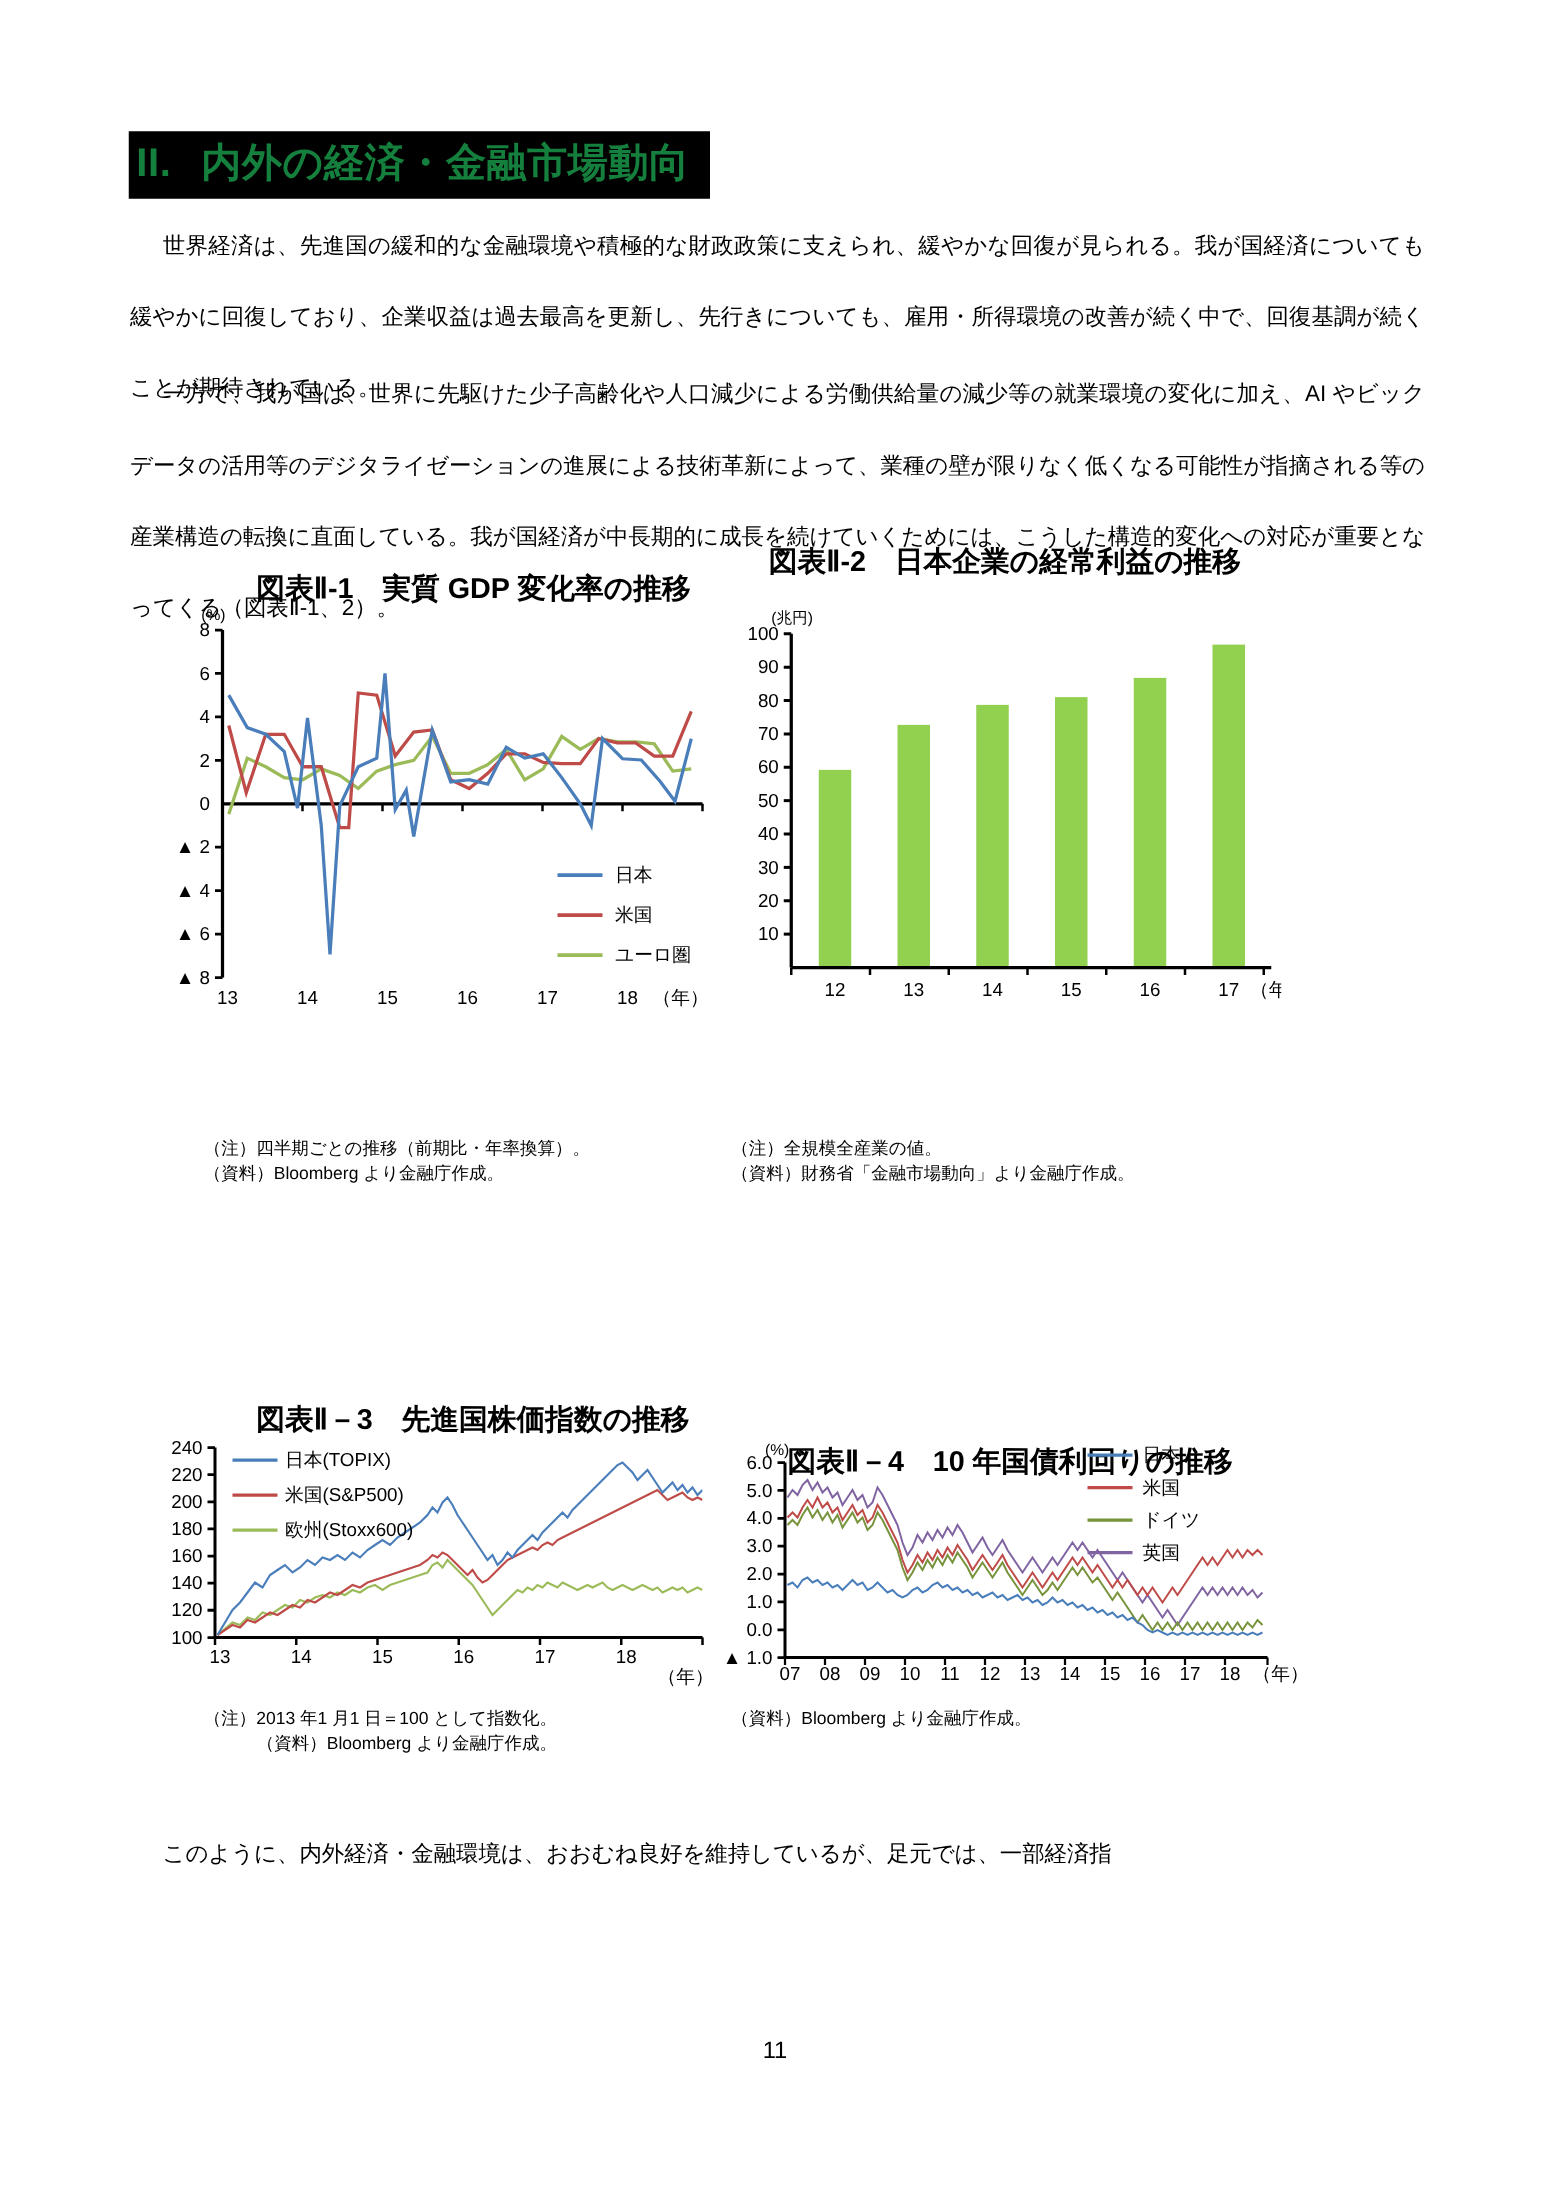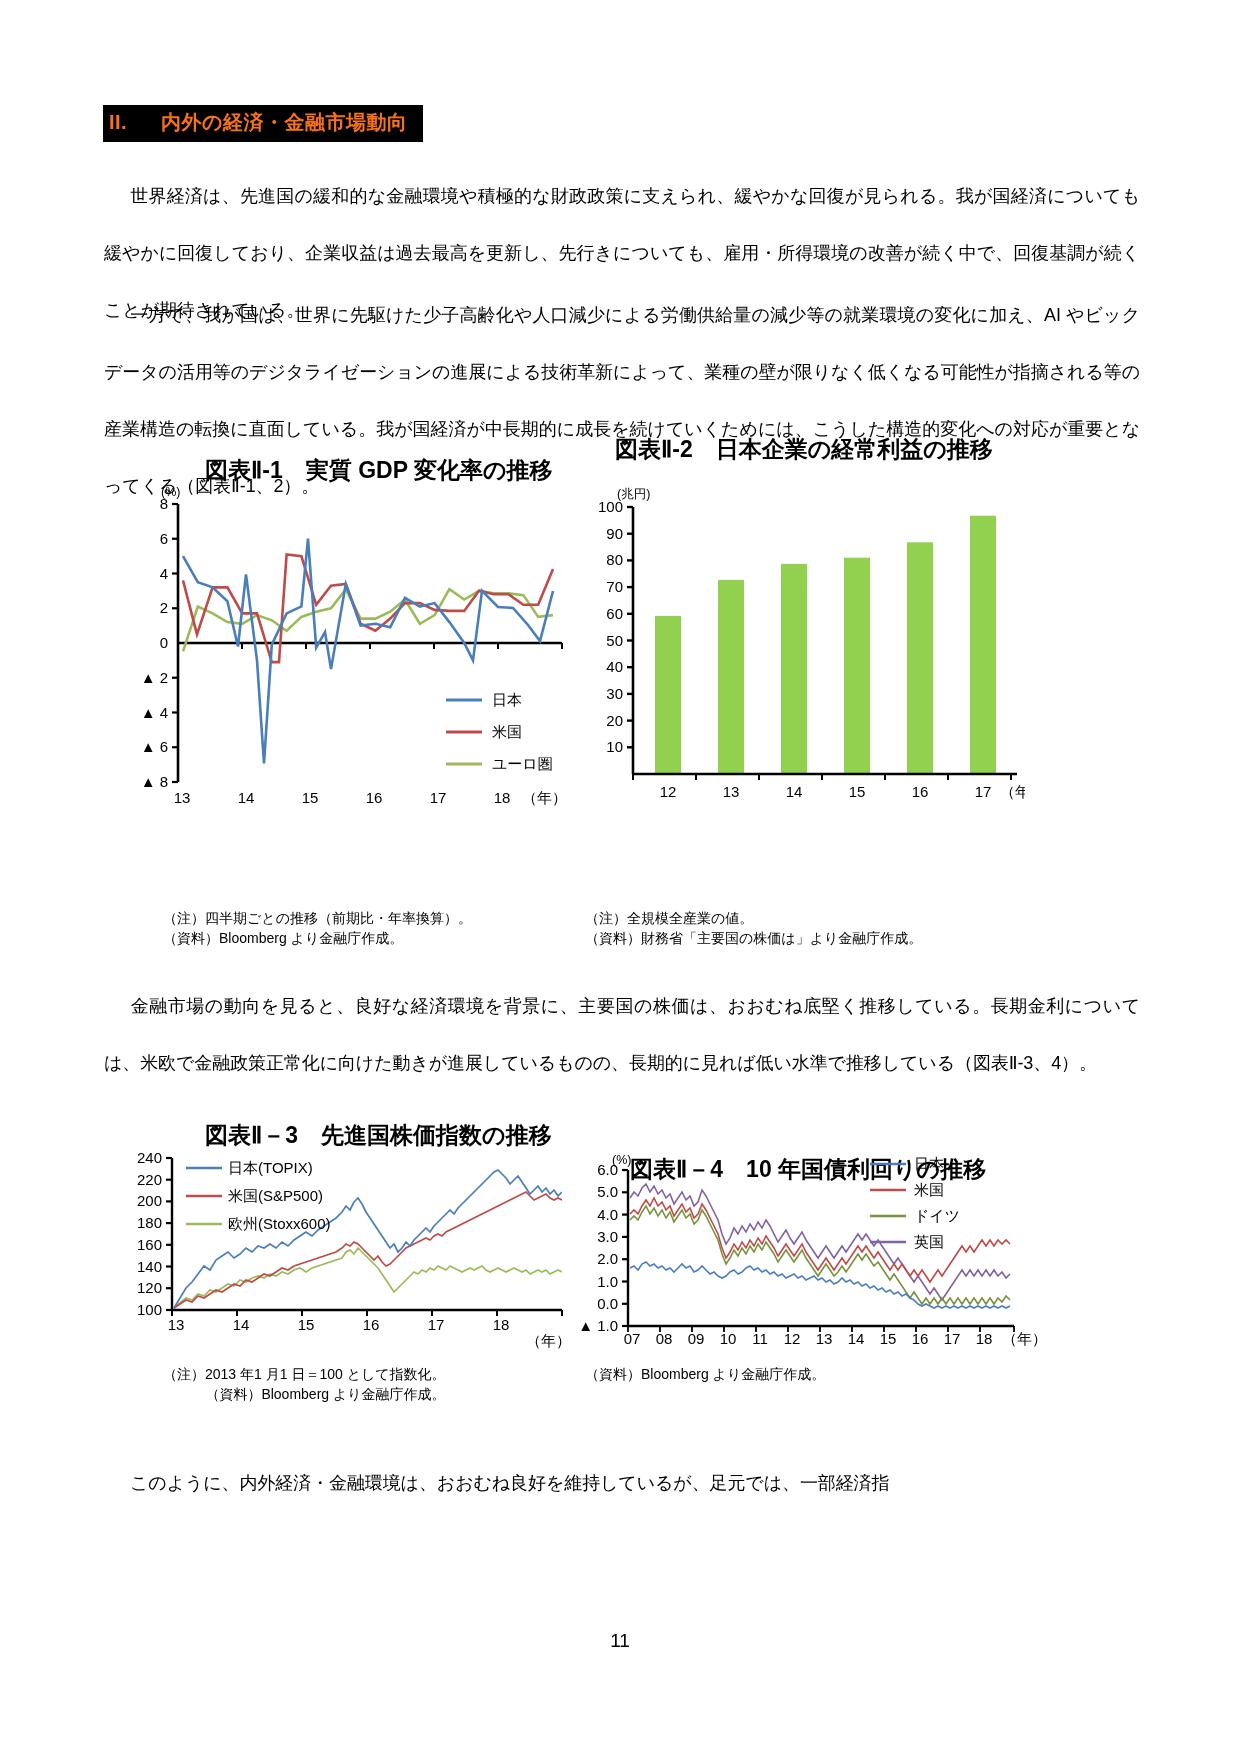--- a/index.html
+++ b/index.html
@@ -9,22 +9,22 @@
     font-family:"Liberation Sans", sans-serif;
     color:#000;
     position:relative;
     overflow:hidden;
   }
   .page { position:relative; width:1240px; height:1755px; }
 
   
   .section-heading {
     position:absolute; left:103px; top:105px;
-    background:#000; color:#f97316;
-    font-size:20px; font-weight:bold;
+    background:#000; color:#15803d;
+    font-size:32px; font-weight:bold;
     padding:4px 16px 6px 6px;
     letter-spacing:0.5px;
     white-space:nowrap;
   }
   .section-heading .num { display:inline-block; width:52px; }
 
   
   .body-block { position:absolute; left:104px; width:1036px; }
   .body-block p {
     margin:0 0 0 0;
@@ -211,28 +211,25 @@
         <text x="272" y="315">15</text>
         <text x="335" y="315">16</text>
         <text x="398" y="315">17</text>
       </g>
       <text class="tick-label" x="415" y="315" fill="#000">（年度）</text>
     </svg>
   </div>
 
   <div class="notes" style="left:585px; top:908px;">
     <div>（注）全規模全産業の値。</div>
-    <div>（資料）財務省「主要国の株価は」より金融庁作成。</div>
+    <div>（資料）財務省「金融市場動向」より金融庁作成。</div>
   </div>
 
   <div class="body-block" style="top:886px;">
     <p style="visibility:hidden;">&nbsp;</p>
-  </div>
-  <div class="body-block" style="top:978px;">
-    <p><span class="ind"></span><span>金融市場の動向を見ると、良好な経済環境を背景に、主要国の株価は、おおむね底堅く推移している。長期金利については、米欧で金融政策正常化に向けた動きが進展しているものの、長期的に見れば低い水準で推移している（図表Ⅱ-3、4）。</span></p>
   </div>
 
   <div class="fig-title" style="left:205px; top:1120px;">図表Ⅱ－3　先進国株価指数の推移</div>
 
   <div class="chart" style="left:110px; top:1148px;">
     <svg width="460" height="210" viewBox="0 0 460 210" xmlns="http://www.w3.org/2000/svg">
 
       <line x1="62" y1="10" x2="62" y2="162" stroke="#000" stroke-width="2.4"></line>
       <g stroke="#000" stroke-width="2.2">
         <line x1="56" y1="10" x2="62" y2="10"></line>

